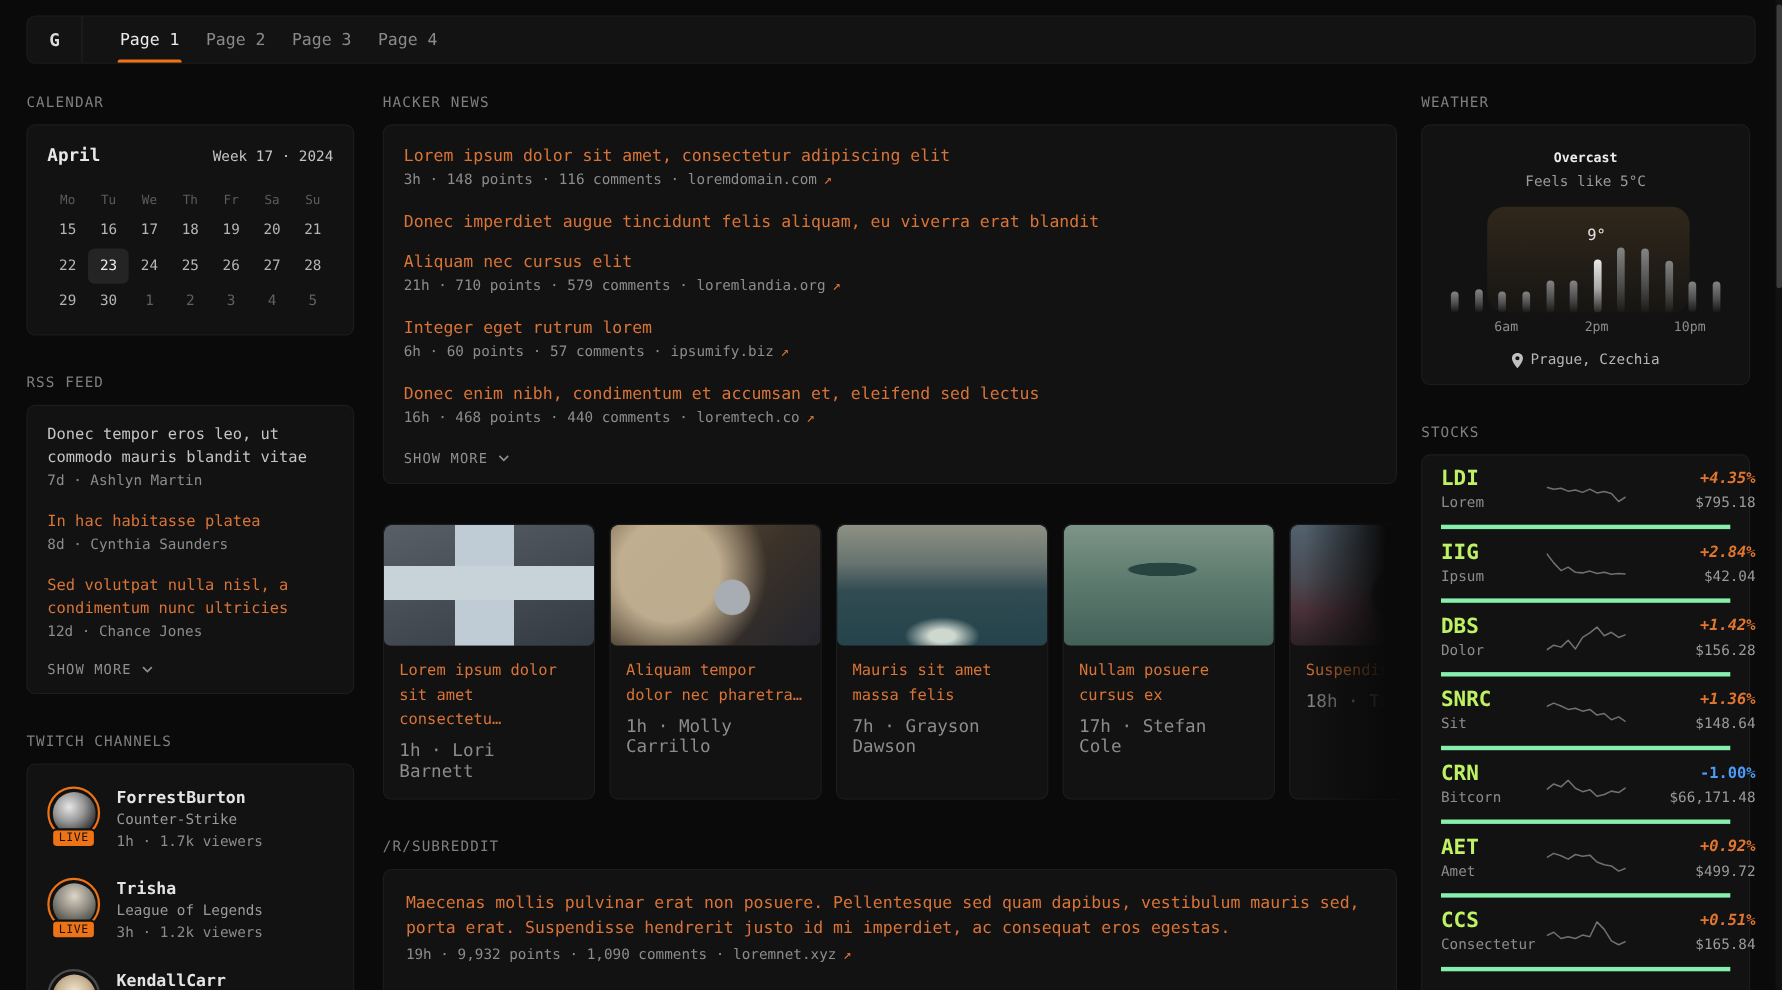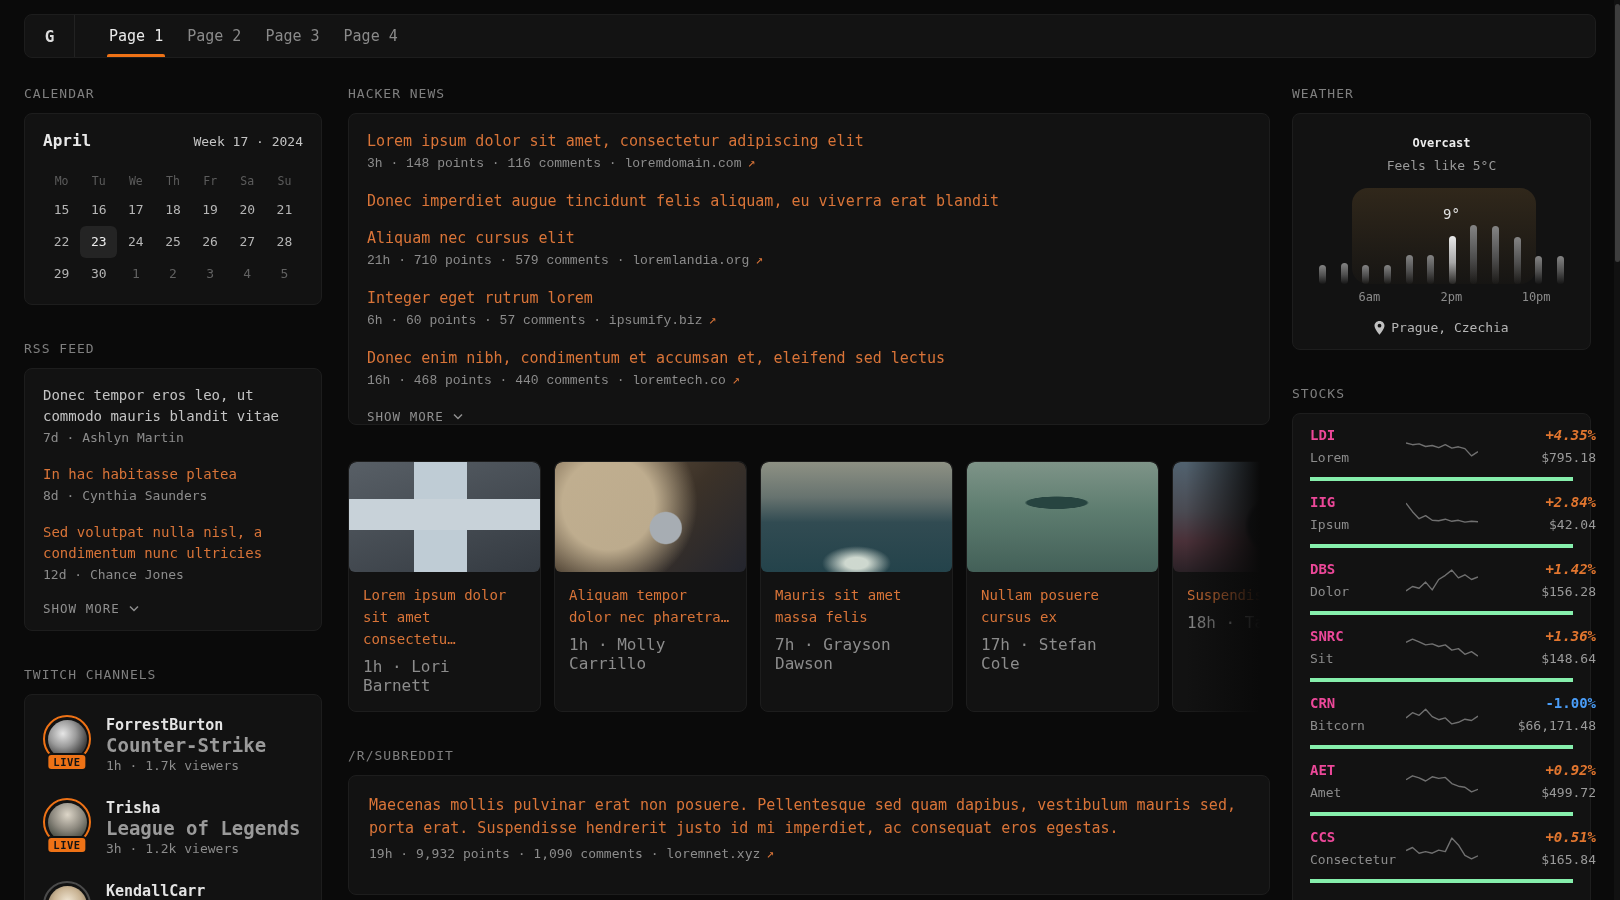--- a/index.html
+++ b/index.html
@@ -75,31 +75,31 @@
   .channel + .channel{ margin-top:22px; }
   .av-wrap{ position:relative; flex:none; width:48px; height:48px; }
   .avatar{ width:48px; height:48px; border-radius:50%; border:2.5px solid var(--orange-bright);
     display:flex; align-items:center; justify-content:center; }
   .avatar.offline{ border-color:#4a4a4a; }
   .avatar-img{ width:39px; height:39px; border-radius:50%; }
   .av-0 .avatar-img{ background:radial-gradient(circle at 38% 35%, #e6e6e6, #9a9a9a 38%, #3f3f3f 72%, #2c2c2c); }
   .av-1 .avatar-img{ background:radial-gradient(circle at 50% 30%, #ddd6c8, #8e8a80 45%, #44483f 80%); }
   .av-2 .avatar-img{ background:radial-gradient(circle at 50% 40%, #f0e6d4, #c9b393 45%, #7d6f55 82%); }
   .live-badge{ position:absolute; bottom:-8px; left:50%; transform:translateX(-50%);
-    background:var(--orange-bright); color:#141414; font-size:10.5px; font-weight:bold;
+    background:var(--orange-bright); color:#141414; font-size:10.5px; font-weight:normal;
     letter-spacing:.5px; padding:1px 5px; border-radius:5px; border:2px solid #121212; }
   .ch-name{ font-size:15px; font-weight:bold; color:var(--bright); line-height:20px; cursor:pointer; }
-  .ch-game{ font-size:19px; color:#9a9a9a; line-height:21px;font-weight:bold; }
+  .ch-game{ font-size:13px; color:#9a9a9a; line-height:21px; }
   .ch-viewers{ font-size:13px; color:var(--dim); line-height:20px; }
 
   
-  .hn-card{ padding:17px 18px 0 18px; }
+  .hn-card{ padding:17px 18px 15px 18px; }
   .hn-item + .hn-item{ margin-top:17px; }
   .story-title{ display:block; font-size:15px; line-height:20px; color:var(--orange); cursor:pointer; }
-  .story-meta{ margin-top:3px; font-size:13px; line-height:20px; color:var(--dim);font-family:Liberation Mono, monospace; }
+  .story-meta{ margin-top:3px; font-size:13px; line-height:20px; color:var(--dim); }
   .domain{ color:var(--dim); cursor:pointer; }
   .ext-arrow{ color:var(--orange); margin-left:6px; cursor:pointer; }
   .hn-card .show-more{ margin-top:18px; }
 
   
   .videos-row{ position:relative; display:flex; gap:13px; overflow:hidden; }
   .videos-row::after{ content:""; position:absolute; top:0; bottom:0; right:0; width:84px;
     background:linear-gradient(90deg, rgba(10,10,10,0), #0a0a0a 88%); pointer-events:none; }
   .video-card{ flex:0 0 193px; background:var(--card); border:1px solid var(--card-border);
     border-radius:8px; overflow:hidden; cursor:pointer; }
@@ -150,21 +150,21 @@
   .w-xlabels span{ position:absolute; transform:translateX(-50%); }
   .w-x0{ left:21%; } .w-x1{ left:54%; } .w-x2{ left:88%; }
   .w-loc{ margin-top:12px; font-size:13px; color:#b5b5b5; display:flex; align-items:center;
     justify-content:center; gap:6px; }
 
   
   .stocks-card{ padding:0 17px; }
   .stock-row{ display:grid; grid-template-columns:96px 1fr 118px; align-items:center;
     padding:12px 0 11px 0; cursor:pointer; }
   .stock-row + .stock-row{ border-top:4px solid #86efac; }
-  .ticker{ font-size:14px; font-weight:bold; color:#ec4899; line-height:19px; }
+  .ticker{ font-size:19px; font-weight:bold; color:#bef264; line-height:19px; }
   .sname{ font-size:13px; color:var(--dim); margin-top:4px; line-height:17px; }
   .spark{ justify-self:center; }
   .spark polyline{ fill:none; stroke:#707070; stroke-width:1.4; stroke-linejoin:round; }
   .stock-nums{ text-align:right; }
   .chg{ font-size:14px; font-weight:bold; line-height:19px; }
   .chg.up{ color:#e2762f;font-style:italic; } .chg.down{ color:var(--blue); }
   .price{ font-size:13px; color:#9a9a9a; margin-top:4px; line-height:17px; }
 
   
   .scrollbar{ position:absolute; top:0; right:0; width:6px; height:900px; background:rgba(255,255,255,.03); }

